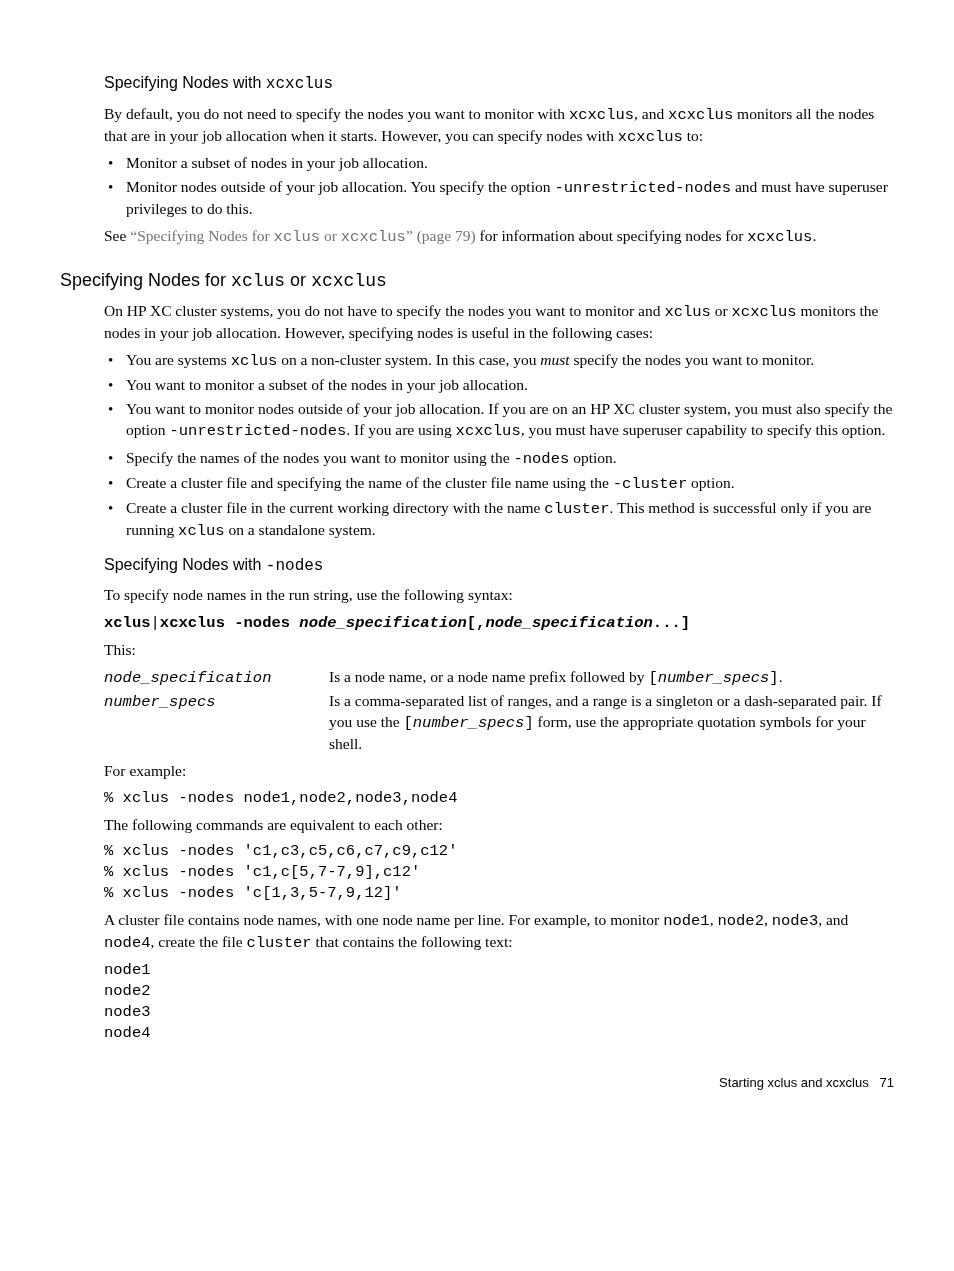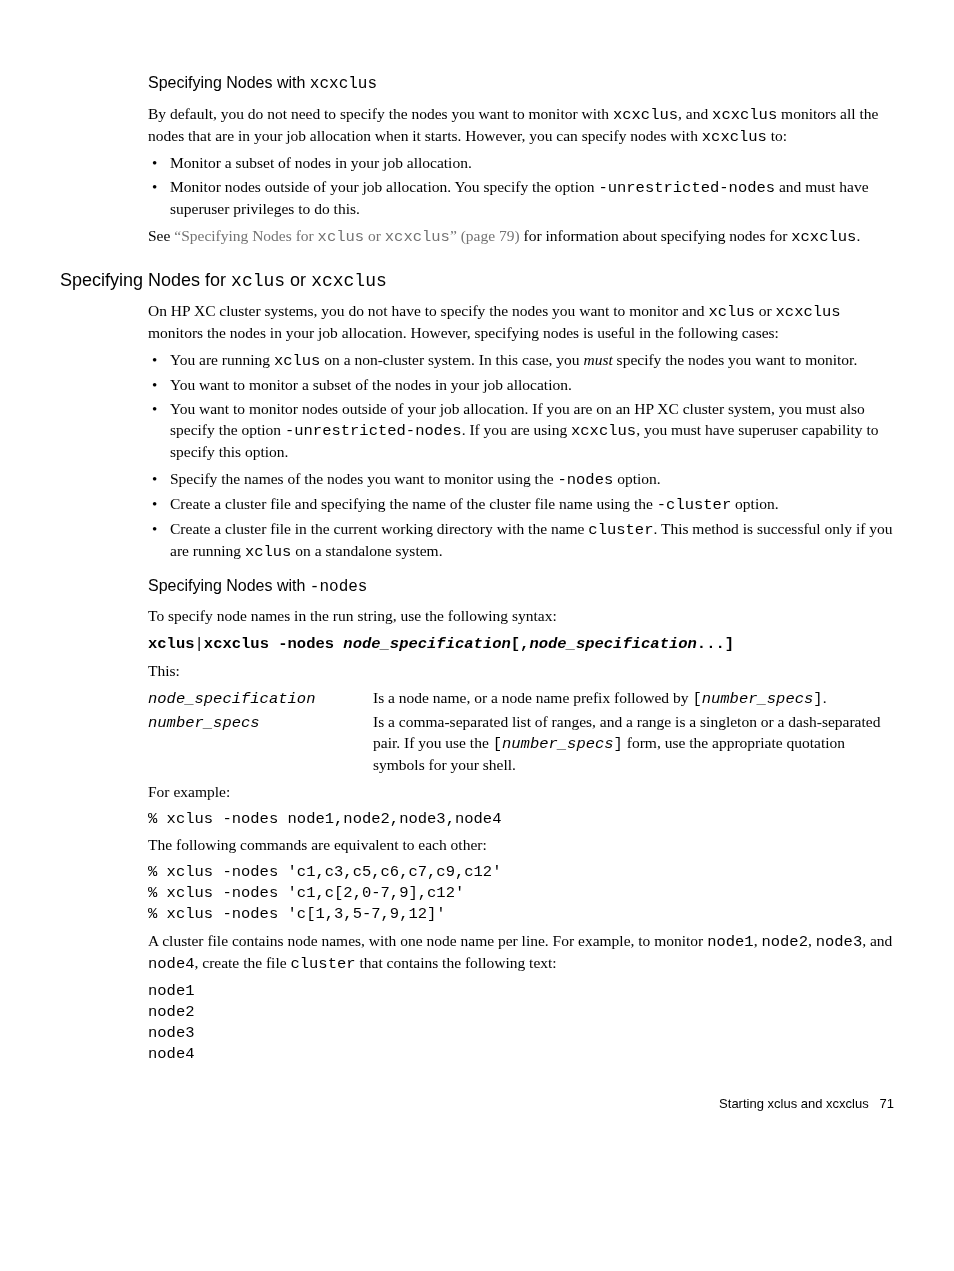--- a/index.html
+++ b/index.html
@@ -14,21 +14,21 @@
     box-sizing: border-box;
   }
   .sans { font-family: "Helvetica Neue", Arial, sans-serif; font-weight: 400; }
   .mono { font-family: "Courier New", Courier, monospace; }
   .mono-bold { font-family: "Courier New", Courier, monospace; font-weight: bold; }
   .mono-bold-italic { font-family: "Courier New", Courier, monospace; font-weight: bold; font-style: italic; }
   .mono-italic { font-family: "Courier New", Courier, monospace; font-style: italic; }
   .link { color: #737373; }
   .h3 { font-size: 16px; margin: 12px 0 8px 0; }
   .h2 { font-size: 18px; margin: 20px 0 8px 8px; }
-  .indent1 { margin-left: 88px; }
+  .indent1 { margin-left: 44px; }
   .indent-heading { margin-left: 0; }
   p { margin: 6px 0; }
   ul { margin: 6px 0; padding-left: 0; list-style: none; }
   ul li { position: relative; padding-left: 22px; margin: 3px 0; }
   ul li::before { content: "•"; position: absolute; left: 4px; font-size: 15px; }
   .defrow { display: flex; margin: 2px 0; }
   .defterm { width: 225px; flex: 0 0 225px; }
   .defdesc { flex: 1; }
   .pre { font-family: "Courier New", Courier, monospace; white-space: pre; margin: 6px 0; line-height: 1.35; }
   .footer { text-align: right; font-family: "Helvetica Neue", Arial, sans-serif; font-size: 13px; margin-top: 30px; }
@@ -55,21 +55,21 @@
 
 <p class="sans h2 indent-heading">
   <span>Specifying Nodes for </span><span class="mono">xclus</span><span> or </span><span class="mono">xcxclus</span>
 </p>
 
 <div class="indent1">
   <p>
     <span>On HP XC cluster systems, you do not have to specify the nodes you want to monitor and </span><span class="mono">xclus</span><span> or </span><span class="mono">xcxclus</span><span> monitors the nodes in your job allocation. However, specifying nodes is useful in the following cases:</span>
   </p>
   <ul>
-    <li><span>You are running </span><span class="mono">xclus</span><span> on a non-cluster system. In this case, you </span><em class="serif-italic">must</em><span> specify the nodes you want to monitor.</span></li>
+    <li><span>You are systems </span><span class="mono">xclus</span><span> on a non-cluster system. In this case, you </span><em class="serif-italic">must</em><span> specify the nodes you want to monitor.</span></li>
     <li><span>You want to monitor a subset of the nodes in your job allocation.</span></li>
     <li><span>You want to monitor nodes outside of your job allocation. If you are on an HP XC cluster system, you must also specify the option </span><span class="mono">-unrestricted-nodes</span><span>. If you are using </span><span class="mono">xcxclus</span><span>, you must have superuser capability to specify this option.</span></li>
   </ul>
   <ul>
     <li><span>Specify the names of the nodes you want to monitor using the </span><span class="mono">-nodes</span><span> option.</span></li>
     <li><span>Create a cluster file and specifying the name of the cluster file name using the </span><span class="mono">-cluster</span><span> option.</span></li>
     <li><span>Create a cluster file in the current working directory with the name </span><span class="mono">cluster</span><span>. This method is successful only if you are running </span><span class="mono">xclus</span><span> on a standalone system.</span></li>
   </ul>
 
   <p class="sans h3">
@@ -87,21 +87,21 @@
   </div>
   <div class="defrow">
     <div class="defterm"><span class="mono-italic">number_specs</span></div>
     <div class="defdesc"><span>Is a comma-separated list of ranges, and a range is a singleton or a dash-separated pair. If you use the </span><span class="mono">[</span><span class="mono-italic">number_specs</span><span class="mono">]</span><span> form, use the appropriate quotation symbols for your shell.</span></div>
   </div>
 
   <p><span>For example:</span></p>
   <div class="pre">% xclus -nodes node1,node2,node3,node4</div>
   <p><span>The following commands are equivalent to each other:</span></p>
   <div class="pre">% xclus -nodes 'c1,c3,c5,c6,c7,c9,c12'
-% xclus -nodes 'c1,c[2,0-7,9],c12'
+% xclus -nodes 'c1,c[5,7-7,9],c12'
 % xclus -nodes 'c[1,3,5-7,9,12]'</div>
 
   <p>
     <span>A cluster file contains node names, with one node name per line. For example, to monitor </span><span class="mono">node1</span><span>, </span><span class="mono">node2</span><span>, </span><span class="mono">node3</span><span>, and </span><span class="mono">node4</span><span>, create the file </span><span class="mono">cluster</span><span> that contains the following text:</span>
   </p>
   <div class="pre">node1
 node2
 node3
 node4</div>
 </div>

